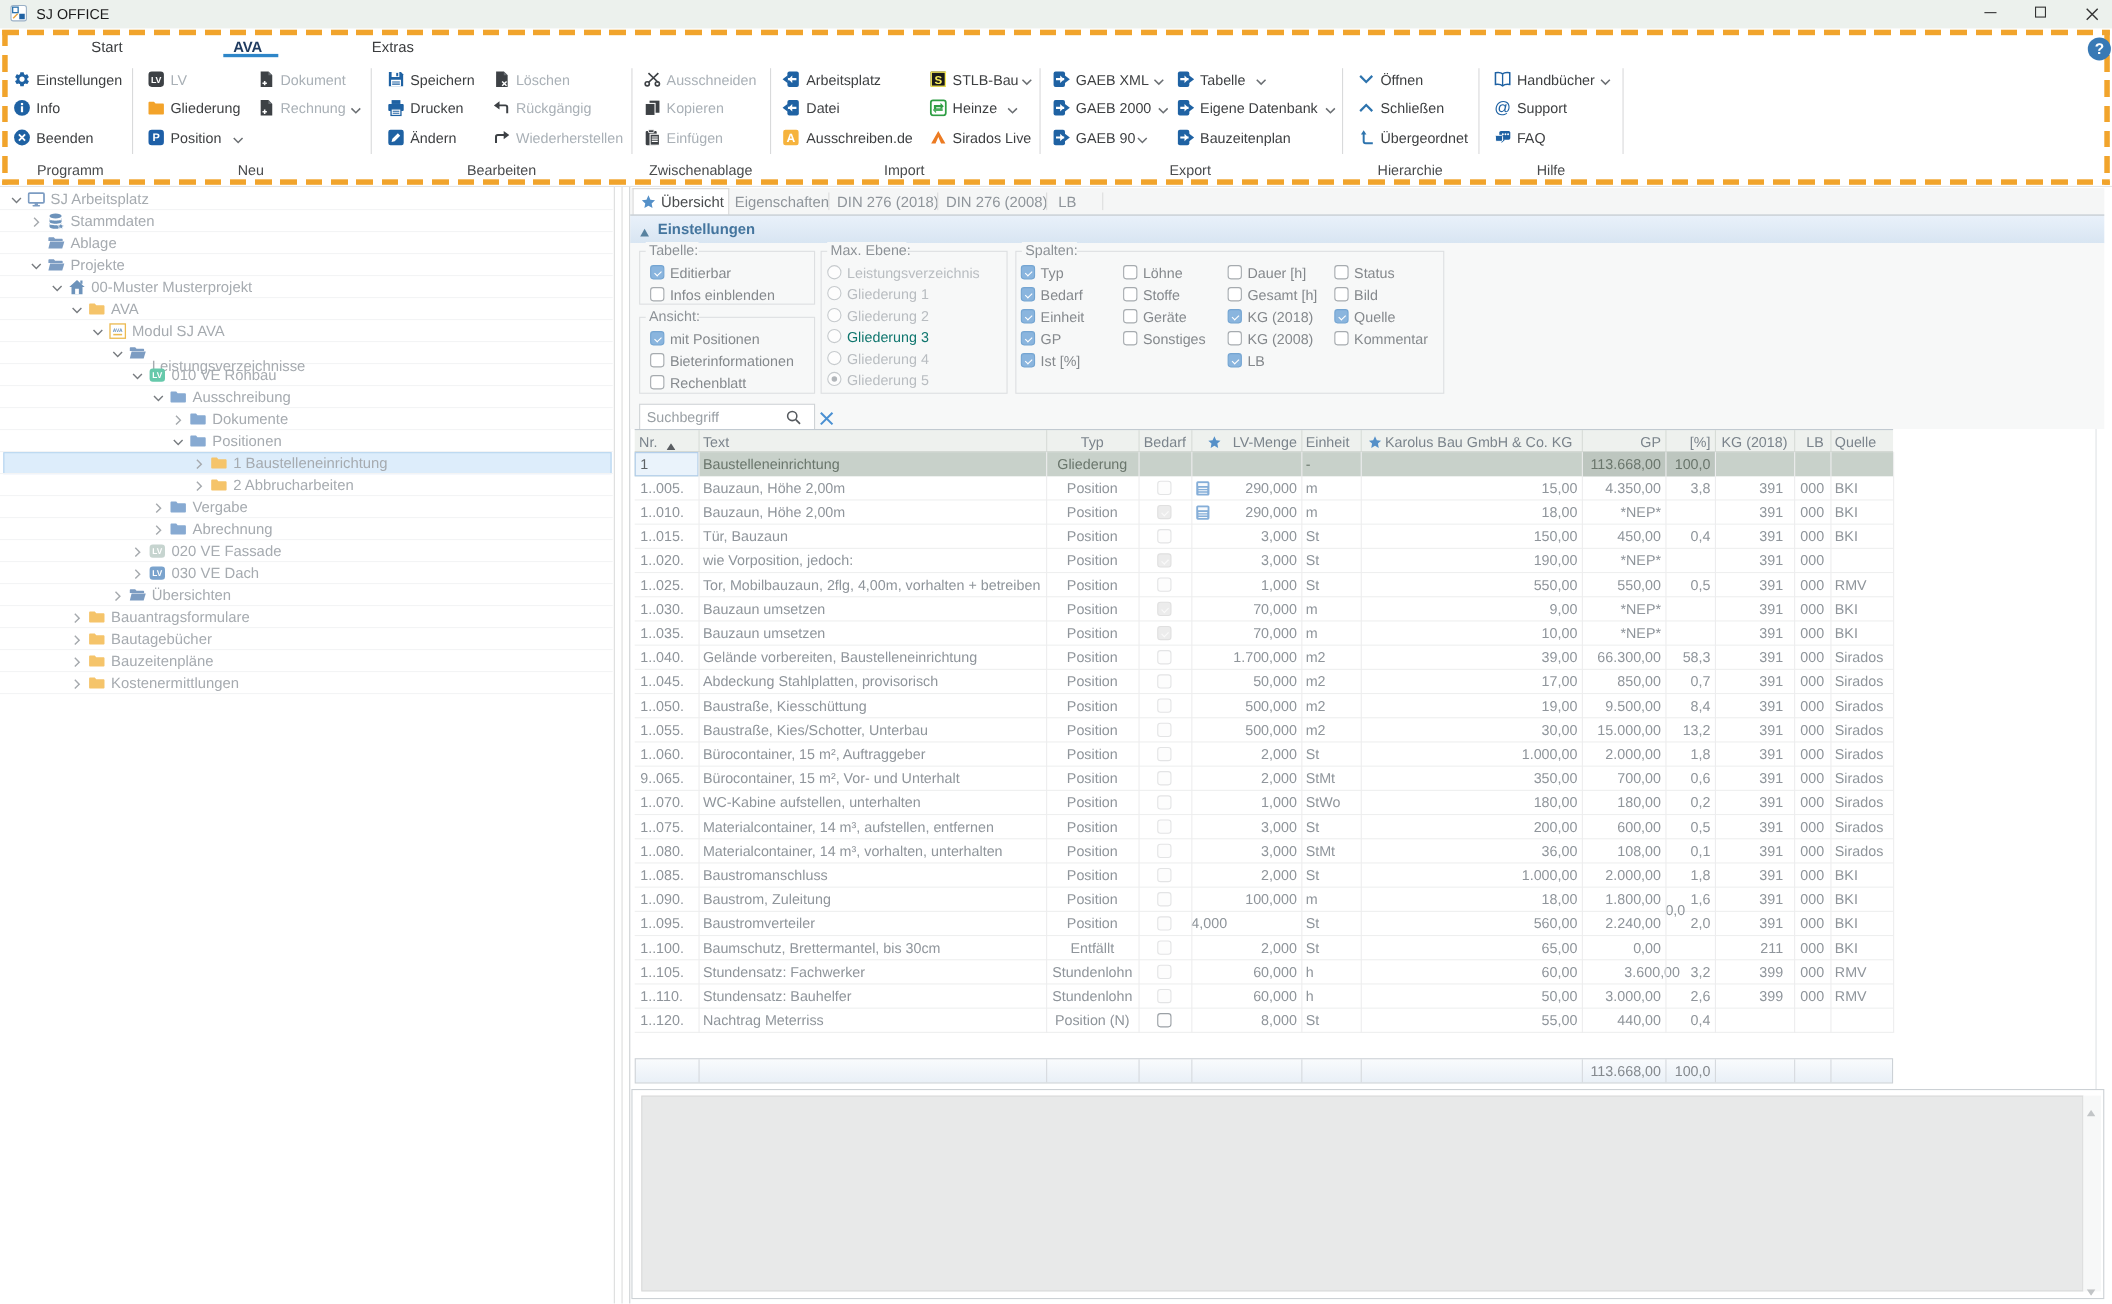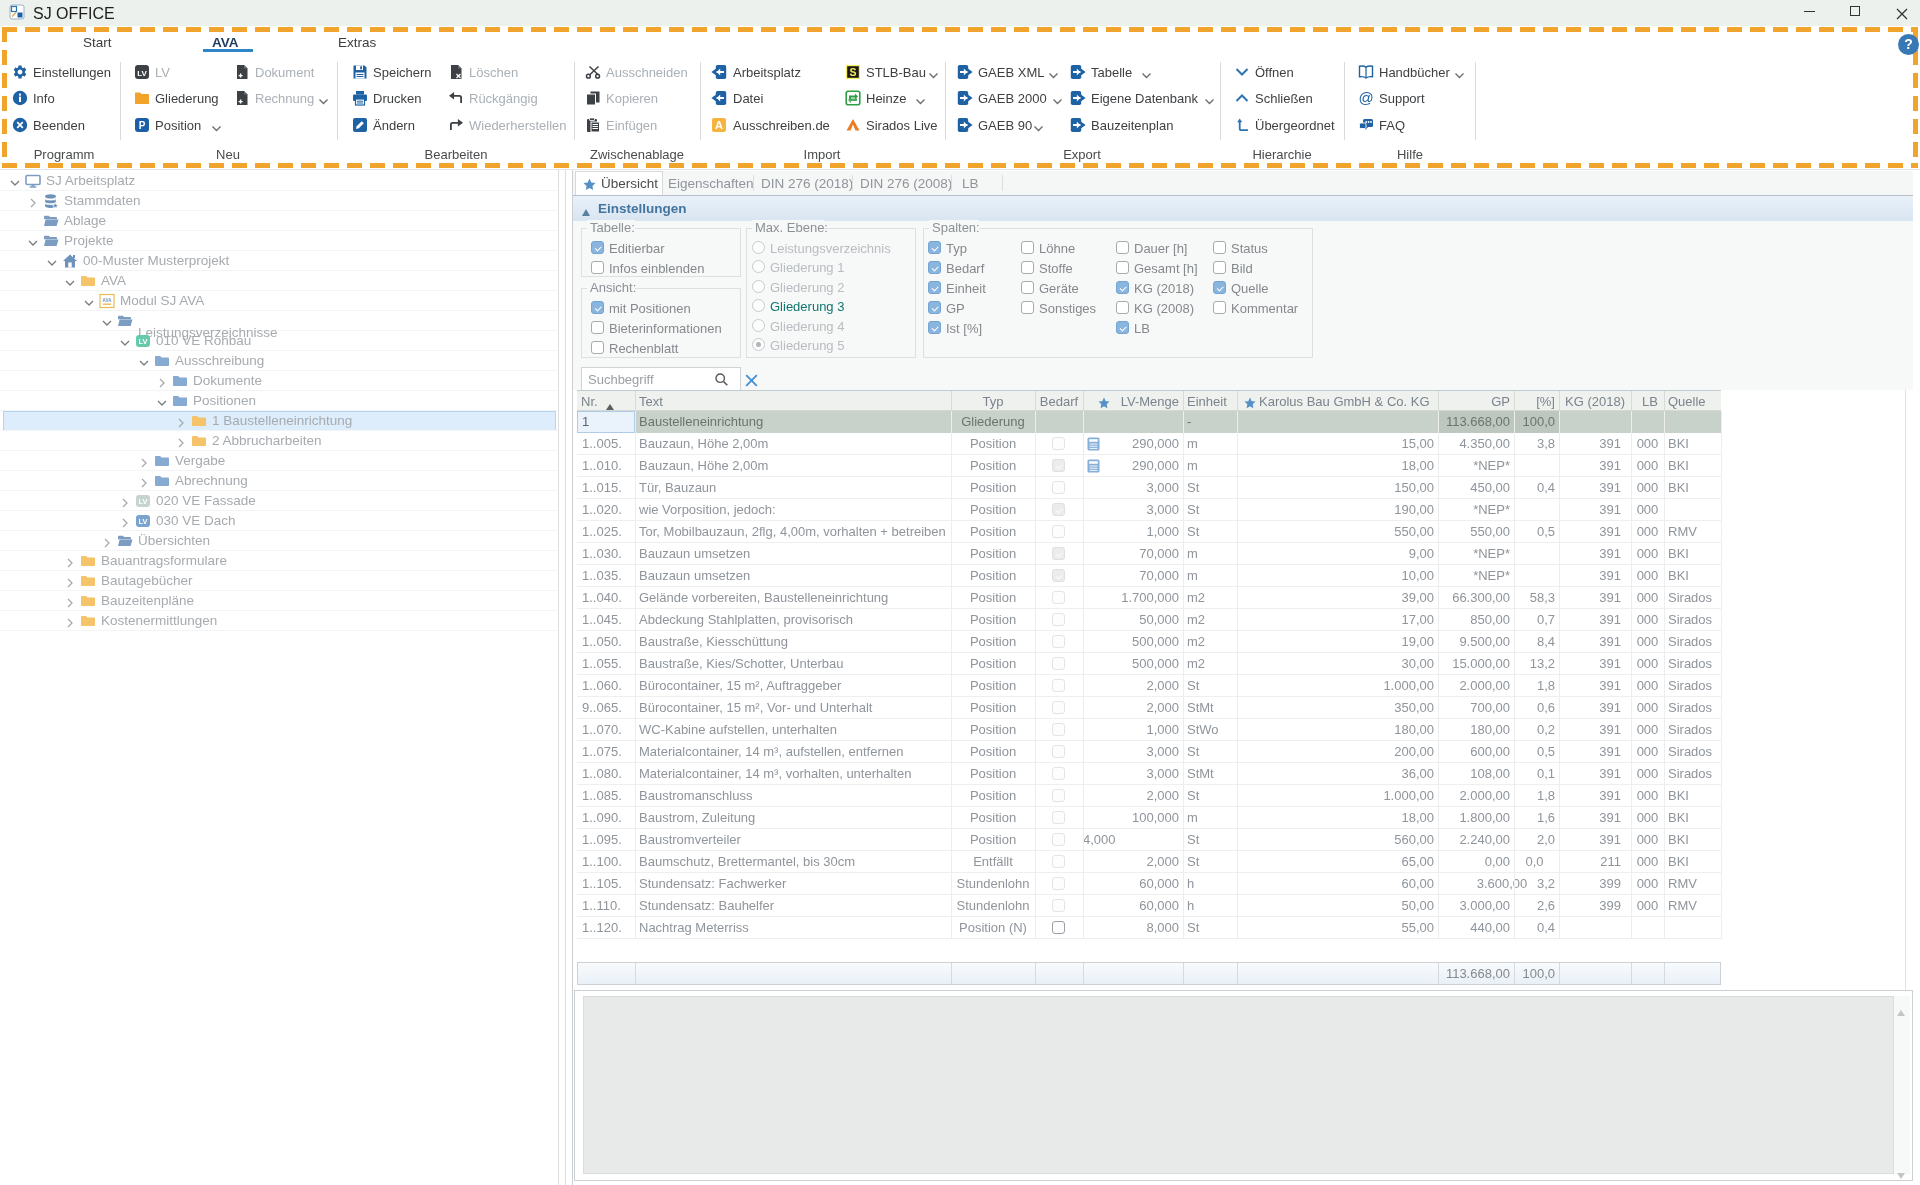--- a/index.html
+++ b/index.html
@@ -17,21 +17,21 @@
 .hcell{position:absolute;white-space:nowrap;font-size:13px;color:#7b848c;line-height:21px;height:21px}
 .trow{position:absolute;white-space:nowrap;font-size:13.5px;color:#a6abb0;line-height:20px}
 </style></head><body>
 <div class="a" style="left:0;top:0;width:1920px;height:26px;background:#ecf1ed"></div>
 <div class="a" style="left:9px;top:4px"><svg width="16" height="16" viewBox="0 0 16 16" style="">
       <rect x="1" y="1" width="14" height="14" rx="2" fill="#fff" stroke="#9ab0c6"></rect>
       <rect x="2.5" y="2.5" width="5" height="5" fill="none" stroke="#2e74ae" stroke-width="1.2"></rect>
       <rect x="8.5" y="8.5" width="5" height="5" fill="#1f62a3"></rect>
       <path d="M3 12.5l4-4" stroke="#e8a33d" stroke-width="1.3"></path>
     </svg></div>
-<div class="a" style="left:33px;top:5px;font-size:16px;color:#1d1d1d">SJ OFFICE</div>
+<div class="a" style="left:33px;top:5px;font-size:13px;color:#1d1d1d">SJ OFFICE</div>
 <div class="a" style="left:1804px;top:11px;width:11px;height:1.4px;background:#333"></div>
 <div class="a" style="left:1850px;top:6px;width:10px;height:10px;border:1.4px solid #333"></div>
 <div class="a" style="left:1896px;top:6px"><svg width="12" height="12" viewBox="0 0 12 12" style="">
       <path stroke="#333" stroke-width="1.3" d="M1 1l10 10M11 1L1 11"></path>
     </svg></div>
 <div class="a" style="left:0;top:26px;width:1920px;height:144px;background:#fff"></div>
 <div class="a" style="left:2px;top:27px;width:1916px;height:5px;background:repeating-linear-gradient(90deg,#f1a42c 0,#f1a42c 15px,transparent 15px,transparent 23px)"></div>
 <div class="a" style="left:2px;top:163px;width:1916px;height:5px;background:repeating-linear-gradient(90deg,#f1a42c 0,#f1a42c 15px,transparent 15px,transparent 23px)"></div>
 <div class="a" style="left:2px;top:27px;width:5px;height:141px;background:repeating-linear-gradient(180deg,#f1a42c 0,#f1a42c 15px,transparent 15px,transparent 23px)"></div>
 <div class="a" style="left:1913px;top:27px;width:5px;height:141px;background:repeating-linear-gradient(180deg,#f1a42c 0,#f1a42c 15px,transparent 15px,transparent 23px)"></div>
@@ -919,21 +919,21 @@
 <div class="tcell" style="left:1668px;top:829px">BKI</div>
 <div class="a" style="left:577px;top:872px;width:1144px;height:1px;background:#eeefef"></div>
 <div class="tcell" style="left:582px;top:851px">1..100.</div>
 <div class="tcell" style="left:639px;top:851px">Baumschutz, Brettermantel, bis 30cm</div>
 <div class="tcell" style="left:951px;top:851px;width:84px;text-align:center">Entfällt</div>
 <div class="a" style="left:1052px;top:855px;width:13px;height:13px;border-radius:3px;background:#fdfdfd;border:1px solid #e3e4e5"></div>
 <div class="tcell" style="left:1083px;top:851px;width:96px;text-align:right">2,000</div>
 <div class="tcell" style="left:1187px;top:851px">St</div>
 <div class="tcell" style="left:1237px;top:851px;width:197px;text-align:right">65,00</div>
 <div class="tcell" style="left:1438px;top:851px;width:72px;text-align:right">0,00</div>
-<div class="tcell" style="left:1514px;top:851px;width:41px;text-align:center">0,0</div>
+<div class="tcell" style="left:1514px;top:817px;width:41px;text-align:left">0,0</div>
 <div class="tcell" style="left:1559px;top:851px;width:62px;text-align:right">211</div>
 <div class="tcell" style="left:1631px;top:851px;width:33px;text-align:center">000</div>
 <div class="tcell" style="left:1668px;top:851px">BKI</div>
 <div class="a" style="left:577px;top:894px;width:1144px;height:1px;background:#eeefef"></div>
 <div class="tcell" style="left:582px;top:873px">1..105.</div>
 <div class="tcell" style="left:639px;top:873px">Stundensatz: Fachwerker</div>
 <div class="tcell" style="left:951px;top:873px;width:84px;text-align:center">Stundenlohn</div>
 <div class="a" style="left:1052px;top:877px;width:13px;height:13px;border-radius:3px;background:#fdfdfd;border:1px solid #e3e4e5"></div>
 <div class="tcell" style="left:1083px;top:873px;width:96px;text-align:right">60,000</div>
 <div class="tcell" style="left:1187px;top:873px">h</div>

